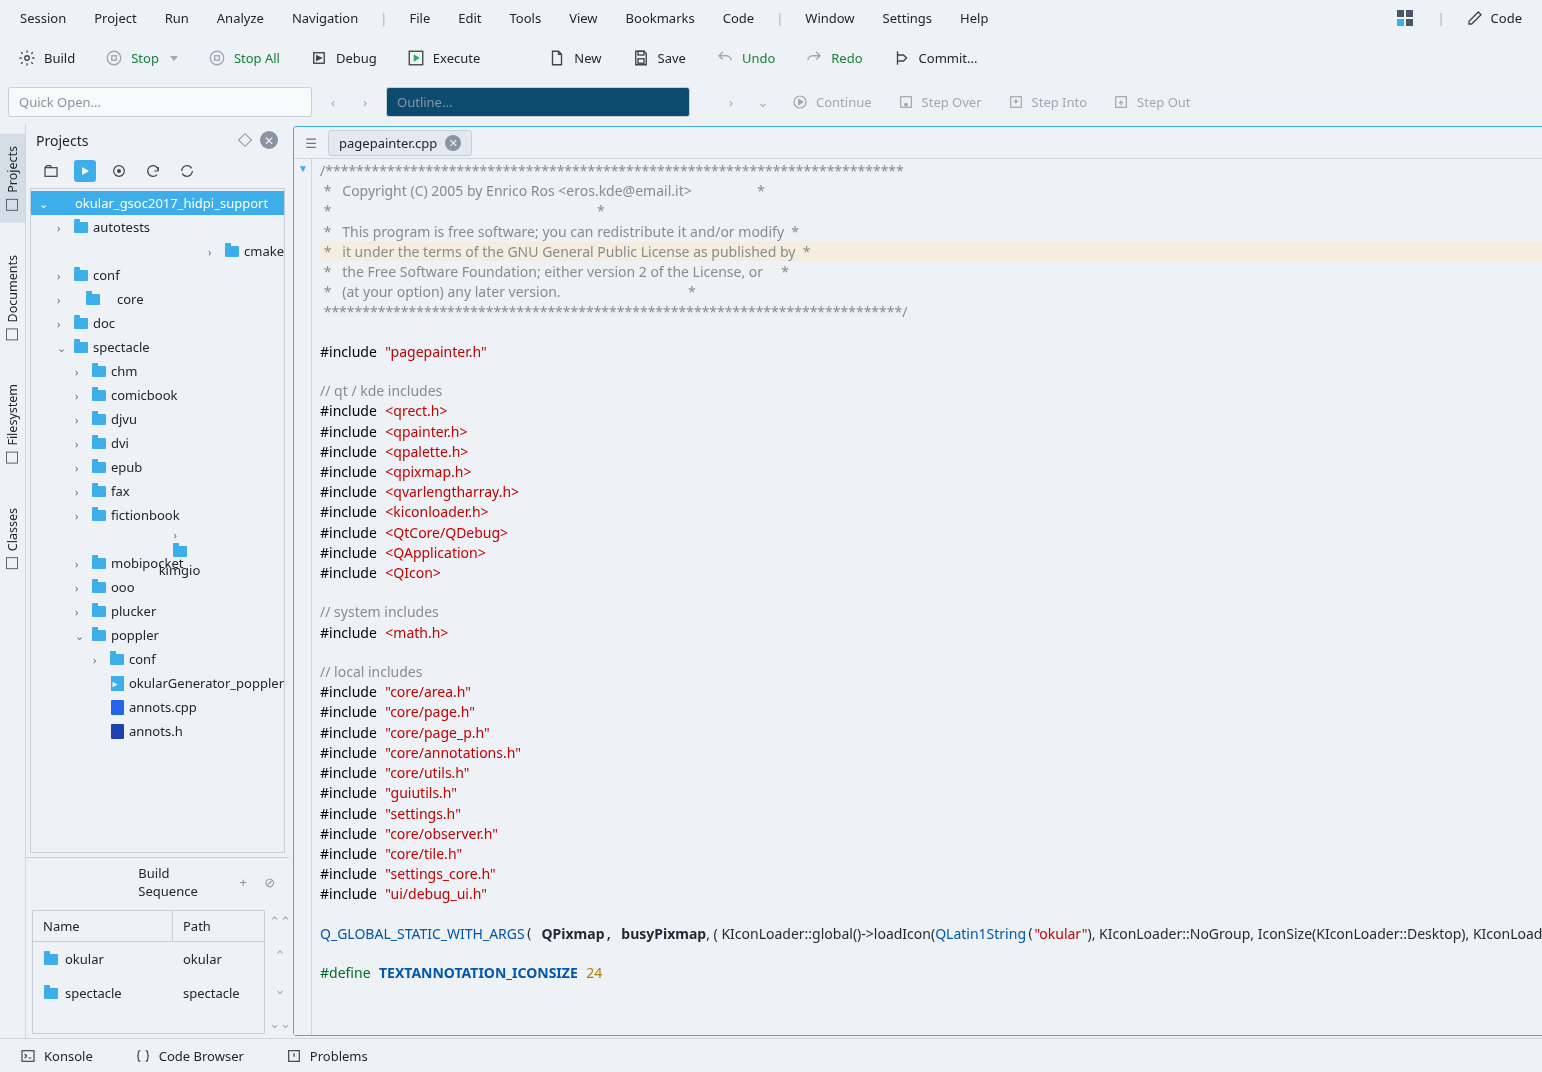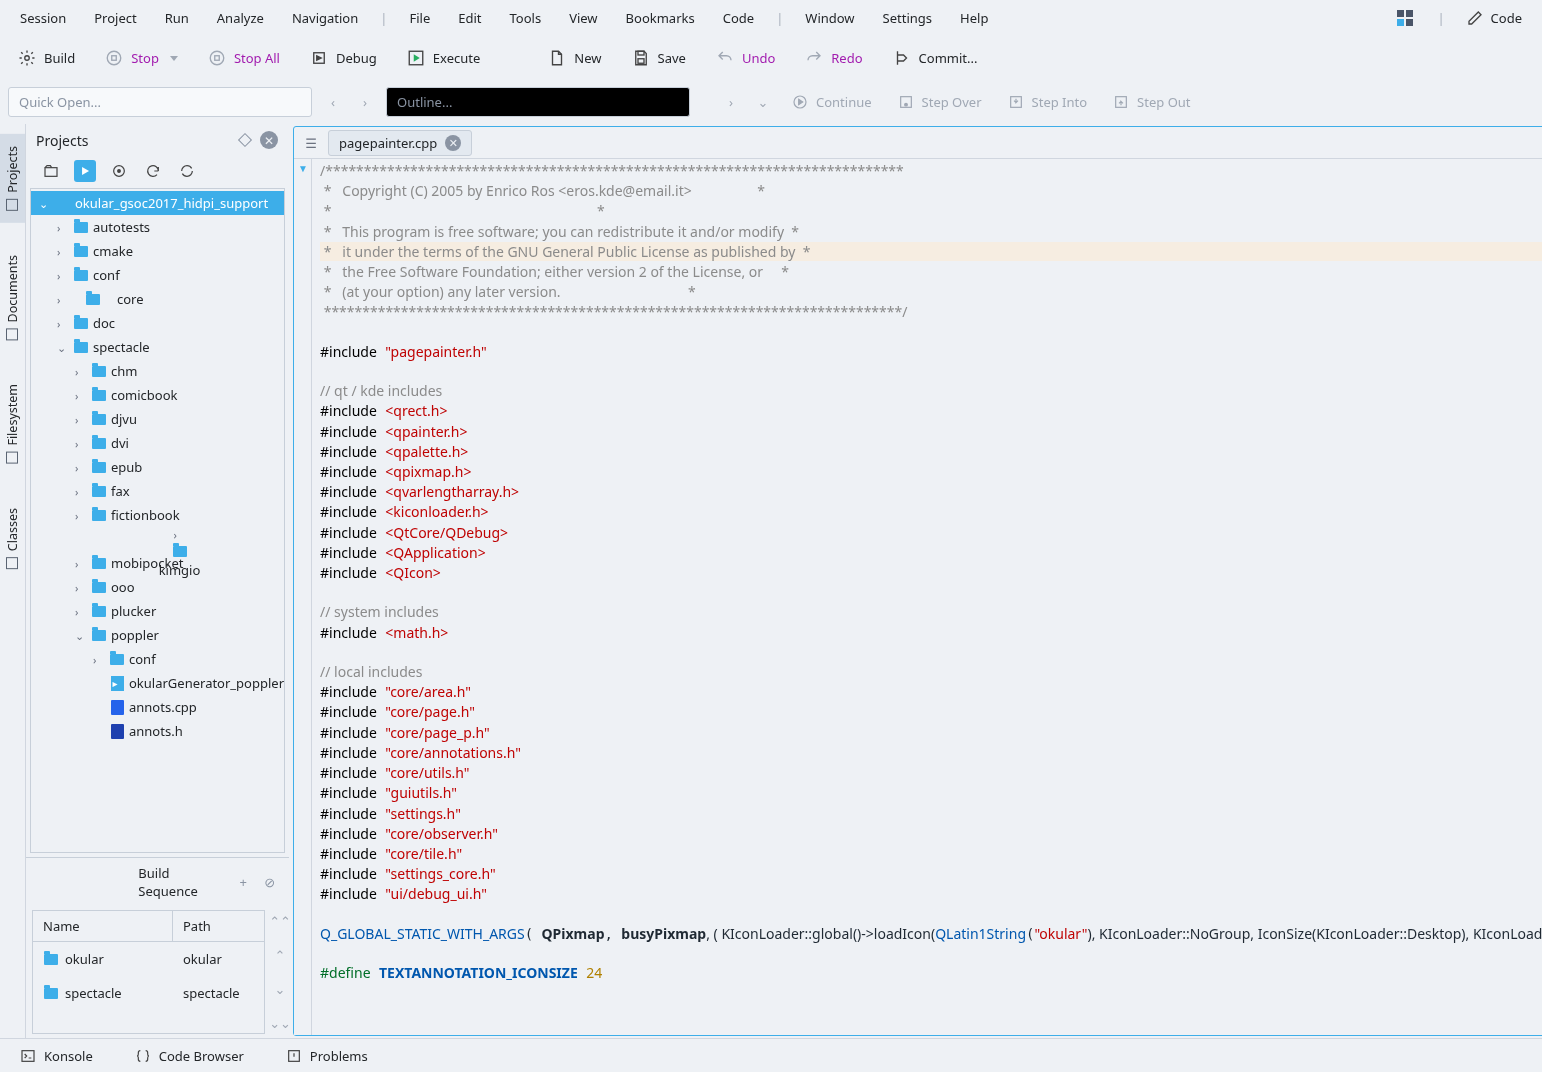--- a/index.html
+++ b/index.html
@@ -10,27 +10,27 @@
 .menubar .sep { color: #aab2bd; padding: 0 6px; }
 .menubar .spacer { flex: 1; }
 .menubar .grid-icon { width: 16px; height: 16px; display: grid; grid-template: 1fr 1fr / 1fr 1fr; gap: 2px; margin: 0 14px; }
 .menubar .grid-icon span { background: #4a5568; }
 .menubar .grid-icon span:nth-child(3) { background: #3daee9; }
 .menubar .code-btn { display: flex; align-items: center; gap: 8px; padding: 6px 12px; cursor: pointer; }
 .menubar .code-btn svg { width: 16px; height: 16px; }
 
 .toolbar { display: flex; align-items: center; height: 44px; padding: 0 12px; gap: 18px; }
 .tbtn { display: flex; align-items: center; gap: 8px; padding: 4px 6px; cursor: pointer; border-radius: 3px; }
-.tbtn.disabled { color: #a21caf; }
+.tbtn.disabled { color: #15803d; }
 .tbtn svg { width: 18px; height: 18px; flex-shrink: 0; }
 .tbtn .tri { width:0; height:0; border-left:4px solid transparent; border-right:4px solid transparent; border-top:5px solid #a0a8b4; margin-left:3px; }
 
 .toolbar2 { display: flex; align-items: center; height: 44px; padding: 0 8px; gap: 10px; }
 .quickopen { width: 304px; height: 30px; border: 1px solid #c7cfd9; border-radius: 3px; padding: 0 10px; background: #f7f9fb; color: #8a94a3; display:flex; align-items:center; }
-.outline { width: 304px; height: 30px; border: 1px solid #c7cfd9; border-radius: 3px; padding: 0 10px; background: #000000; color:#8a94a3; display:flex; align-items:center; }
+.outline { width: 304px; height: 30px; border: 1px solid #c7cfd9; border-radius: 3px; padding: 0 10px; background: #0c4a6e; color:#8a94a3; display:flex; align-items:center; }
 .navbtn { width:22px; height:22px; display:flex; align-items:center; justify-content:center; color:#a0a8b4; cursor:pointer; }
 .dbgbtn { display:flex; align-items:center; gap:8px; color:#a0a8b4; padding:4px 8px; }
 .dbgbtn svg { width:16px; height:16px; }
 
 .main { display:flex; height: calc(100% - 36px - 44px - 44px - 34px); }
 
 .leftdocks { width: 32px; display:flex; flex-direction:column; align-items:center; gap:20px; padding-top:10px; border-right: 1px solid #d0d6df; }
 .dockbtn { writing-mode: vertical-rl; transform: rotate(180deg); padding: 12px 4px; cursor:pointer; display:flex; align-items:center; gap:6px; font-size:12.5px; }
 .dockbtn.active { background:#d4dce6; }
 .docksq { width:12px; height:12px; border:1.5px solid #5a6472; }
@@ -322,21 +322,21 @@
           </span>
           <span>okular_gsoc2017_hidpi_support</span>
         </div>
         <div class="treerow" style="padding-left: 26px;">
           <span class="twist closed"></span>
           <span class="ficon">
             <span class="folder"></span>
           </span>
           <span>autotests</span>
         </div>
-        <div class="treerow" style="padding-left: 26px;">
+        <div class="treerow" style="padding-left: 26px; justify-content: flex-end;">
           <span class="twist closed"></span>
           <span class="ficon">
             <span class="folder"></span>
           </span>
           <span>cmake</span>
         </div>
         <div class="treerow" style="padding-left: 26px;">
           <span class="twist closed"></span>
           <span class="ficon">
             <span class="folder"></span>

